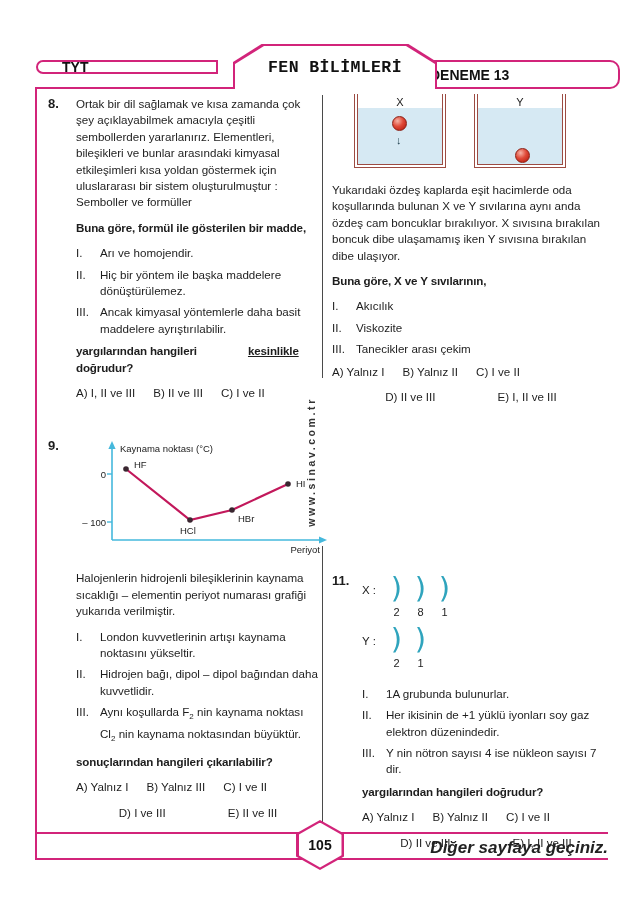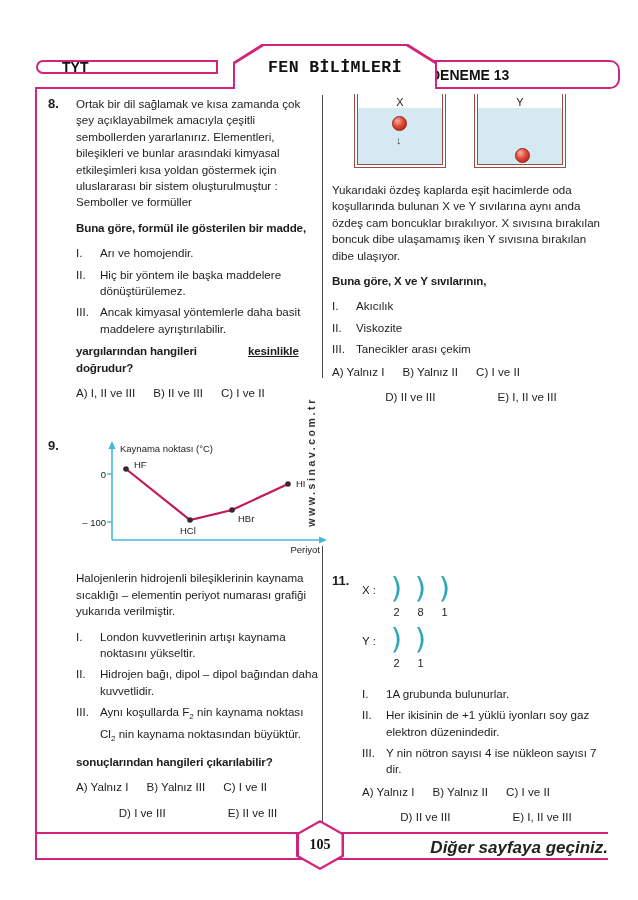--- a/index.html
+++ b/index.html
@@ -32,21 +32,21 @@
   .div-bot{top:546px;height:276px;}
   .watermark{position:absolute;left:311px;top:462px;transform:translate(-50%,-50%) rotate(-90deg);
     font-size:10.5px;font-weight:bold;letter-spacing:2.6px;color:#333;white-space:nowrap;}
   
   .f-line{position:absolute;left:35px;width:573px;height:1.6px;background:var(--pink);}
   .f1{top:832px;} .f2{top:858px;}
   .hex{position:absolute;left:296px;top:820px;width:48px;height:50px;
     clip-path:polygon(50% 0,100% 27%,100% 73%,50% 100%,0 73%,0 27%);background:var(--pink);z-index:3;}
   .hex-inner{position:absolute;left:2.5px;right:2.5px;top:2.5px;bottom:2.5px;
     clip-path:polygon(50% 0,100% 27%,100% 73%,50% 100%,0 73%,0 27%);background:#fff;
-    display:flex;align-items:center;justify-content:center;font-weight:bold;font-size:14px;color:#111;font-family:Liberation Serif, serif;}
+    display:flex;align-items:center;justify-content:center;font-weight:bold;font-size:14px;color:#111;}
   .continue{position:absolute;right:30px;top:838px;font-size:17px;font-weight:bold;font-style:italic;color:#222;}
   
   .q{position:absolute;font-size:11.6px;line-height:16.4px;}
   #q8{left:48px;top:96px;width:272px;}
   #q9{left:48px;top:438px;width:272px;}
   #q10{left:332px;top:92px;width:278px;}
   #q11{left:332px;top:542px;width:278px;margin-top:31px;}
   .qrow{display:flex;}
   .qnum{font-weight:bold;font-size:13px;width:28px;flex:none;}
   #q10 .qnum,#q11 .qnum{width:30px;}
@@ -273,20 +273,21 @@
           </div>
         <div class="item">
             <span class="inum">II.</span>
             <span class="itext">Her ikisinin de +1 yüklü iyonları soy gaz elektron düzenindedir.</span>
           </div>
         <div class="item">
             <span class="inum">III.</span>
             <span class="itext">Y nin nötron sayısı 4 ise nükleon sayısı 7 dir.</span>
           </div>
       </div>
+      <p class="ask">yargılarından hangileri doğrudur?</p>
       <div class="opts1">
         <span>A) Yalnız I</span>
         <span>B) Yalnız II</span>
         <span>C) I ve II</span>
       </div>
       <div class="opts2">
         <span>D) II ve III</span>
         <span>E) I, II ve III</span>
       </div>
     </div>

